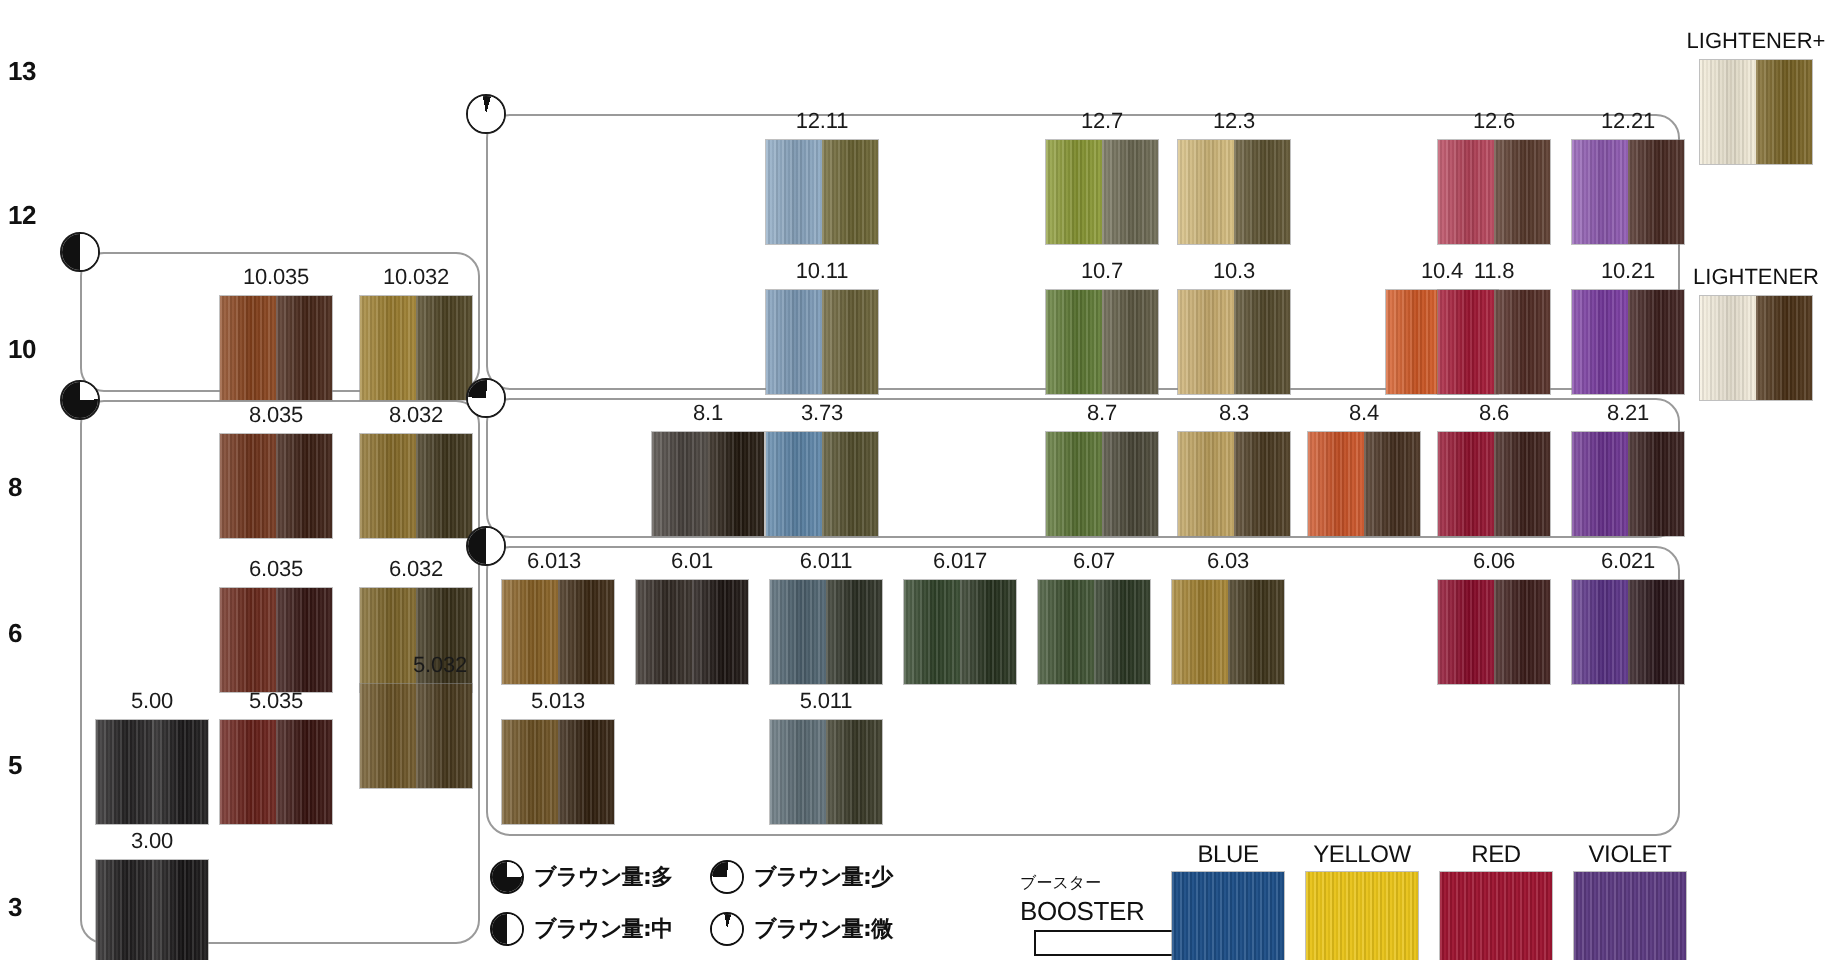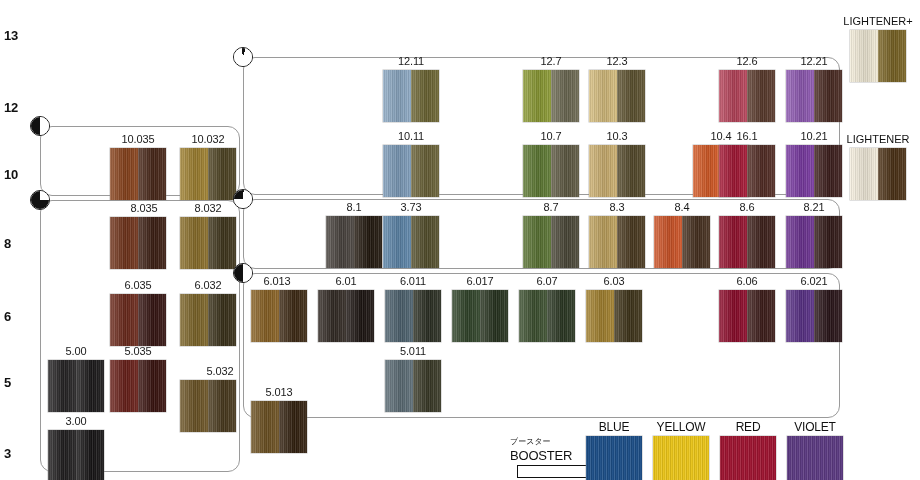--- a/index.html
+++ b/index.html
@@ -194,21 +194,21 @@
           <div class="half" style="background: rgb(73, 39, 24);"></div>
         </div>
       </div>
       <div class="swatch-cell" style="left: 180px; top: 148px; width: 56px; height: 52px;">
         <div class="swatch-name">10.032</div>
         <div class="swatch">
           <div class="half" style="background: rgb(160, 129, 48);"></div>
           <div class="half" style="background: rgb(79, 68, 35);"></div>
         </div>
       </div>
-      <div class="swatch-cell" style="left: 110px; top: 217px; width: 68px; height: 52px;">
+      <div class="swatch-cell" style="left: 110px; top: 217px; width: 56px; height: 52px;">
         <div class="swatch-name">8.035</div>
         <div class="swatch">
           <div class="half" style="background: rgb(114, 52, 27);"></div>
           <div class="half" style="background: rgb(61, 31, 19);"></div>
         </div>
       </div>
       <div class="swatch-cell" style="left: 180px; top: 217px; width: 56px; height: 52px;">
         <div class="swatch-name">8.032</div>
         <div class="swatch">
           <div class="half" style="background: rgb(139, 111, 42);"></div>
@@ -236,21 +236,21 @@
           <div class="half" style="background: rgb(28, 26, 27);"></div>
         </div>
       </div>
       <div class="swatch-cell" style="left: 110px; top: 360px; width: 56px; height: 52px;">
         <div class="swatch-name">5.035</div>
         <div class="swatch">
           <div class="half" style="background: rgb(106, 32, 25);"></div>
           <div class="half" style="background: rgb(58, 19, 15);"></div>
         </div>
       </div>
-      <div class="swatch-cell" style="left: 180px; top: 380px; width: 80px; height: 52px;">
+      <div class="swatch-cell" style="left: 180px; top: 342px; width: 80px; height: 52px;">
         <div class="swatch-name">5.032</div>
         <div class="swatch">
           <div class="half" style="background: rgb(109, 85, 38);"></div>
           <div class="half" style="background: rgb(74, 58, 29);"></div>
         </div>
       </div>
       <div class="swatch-cell" style="left: 48px; top: 430px; width: 56px; height: 52px;">
         <div class="swatch-name">3.00</div>
         <div class="swatch">
           <div class="half" style="background: rgb(33, 31, 32);"></div>
@@ -314,21 +314,21 @@
         </div>
       </div>
       <div class="swatch-cell" style="left: 693px; top: 145px; width: 56px; height: 61px;">
         <div class="swatch-name">10.4</div>
         <div class="swatch">
           <div class="half" style="background: rgb(214, 90, 37);"></div>
           <div class="half" style="background: rgb(83, 56, 38);"></div>
         </div>
       </div>
       <div class="swatch-cell" style="left: 719px; top: 145px; width: 56px; height: 52px;">
-        <div class="swatch-name">16.1</div>
+        <div class="swatch-name">11.8</div>
         <div class="swatch">
           <div class="half" style="background: rgb(165, 22, 52);"></div>
           <div class="half" style="background: rgb(83, 44, 36);"></div>
         </div>
       </div>
       <div class="swatch-cell" style="left: 786px; top: 145px; width: 56px; height: 52px;">
         <div class="swatch-name">10.21</div>
         <div class="swatch">
           <div class="half" style="background: rgb(122, 58, 163);"></div>
           <div class="half" style="background: rgb(62, 31, 29);"></div>
@@ -432,21 +432,21 @@
           <div class="half" style="background: rgb(62, 29, 26);"></div>
         </div>
       </div>
       <div class="swatch-cell" style="left: 786px; top: 290px; width: 56px; height: 52px;">
         <div class="swatch-name">6.021</div>
         <div class="swatch">
           <div class="half" style="background: rgb(90, 49, 136);"></div>
           <div class="half" style="background: rgb(42, 21, 25);"></div>
         </div>
       </div>
-      <div class="swatch-cell" style="left: 251px; top: 360px; width: 56px; height: 52px; margin-top: 41px;">
+      <div class="swatch-cell" style="left: 251px; top: 360px; width: 56px; height: 52px;">
         <div class="swatch-name">5.013</div>
         <div class="swatch">
           <div class="half" style="background: rgb(110, 82, 34);"></div>
           <div class="half" style="background: rgb(51, 33, 15);"></div>
         </div>
       </div>
       <div class="swatch-cell" style="left: 385px; top: 360px; width: 56px; height: 52px;">
         <div class="swatch-name">5.011</div>
         <div class="swatch">
           <div class="half" style="background: rgb(93, 110, 119);"></div>
@@ -465,20 +465,48 @@
       </div>
       <div class="lightener-wrap" style="left: 850px; top: 148px; width: 56px; height: 52px;">
         <div class="lightener-label">LIGHTENER</div>
         <div class="swatch">
           <div class="half" style="background: rgb(245, 238, 221);"></div>
           <div class="half" style="background: rgb(76, 49, 21);"></div>
         </div>
       </div>
     </div>
 
+  <div class="legend" style="left:245px;top:430px;width:280px;height:48px;">
+    <div id="legend-layer">
+        <div class="legend-row" style="left: 0px; top: 0px;">
+          <div class="legend-icon">
+            <div class="wedge" style="background:conic-gradient(from 0deg, #ffffff 0deg 88deg, #111111 88deg 360deg);"></div>
+          </div>
+          <div class="legend-text">ブラウン量:多</div>
+        </div>
+        <div class="legend-row" style="left: 110px; top: 0px;">
+          <div class="legend-icon">
+            <div class="wedge" style="background:conic-gradient(from 272deg, #111111 0deg 92deg, #ffffff 92deg 360deg);"></div>
+          </div>
+          <div class="legend-text">ブラウン量:少</div>
+        </div>
+        <div class="legend-row" style="left: 0px; top: 26px;">
+          <div class="legend-icon">
+            <div class="wedge" style="background:conic-gradient(from 180deg, #111111 0deg 180deg, #ffffff 180deg 360deg);"></div>
+          </div>
+          <div class="legend-text">ブラウン量:中</div>
+        </div>
+        <div class="legend-row" style="left: 110px; top: 26px;">
+          <div class="legend-icon">
+            <div class="wedge" style="background:conic-gradient(from 350deg, #111111 0deg 26deg, #ffffff 26deg 360deg);"></div>
+          </div>
+          <div class="legend-text">ブラウン量:微</div>
+        </div>
+      </div>
+  </div>
 
   <div class="booster-block" style="left:510px;top:423px;width:90px;">
     <div class="booster-jp">ブースター</div>
     <div class="booster-en">BOOSTER</div>
     <div class="booster-bar"></div>
   </div>
 
   <div id="booster-swatch-layer">
       <div class="booster-swatch-wrap" style="left: 586px; top: 436px;">
         <div class="booster-swatch-label">BLUE</div>

